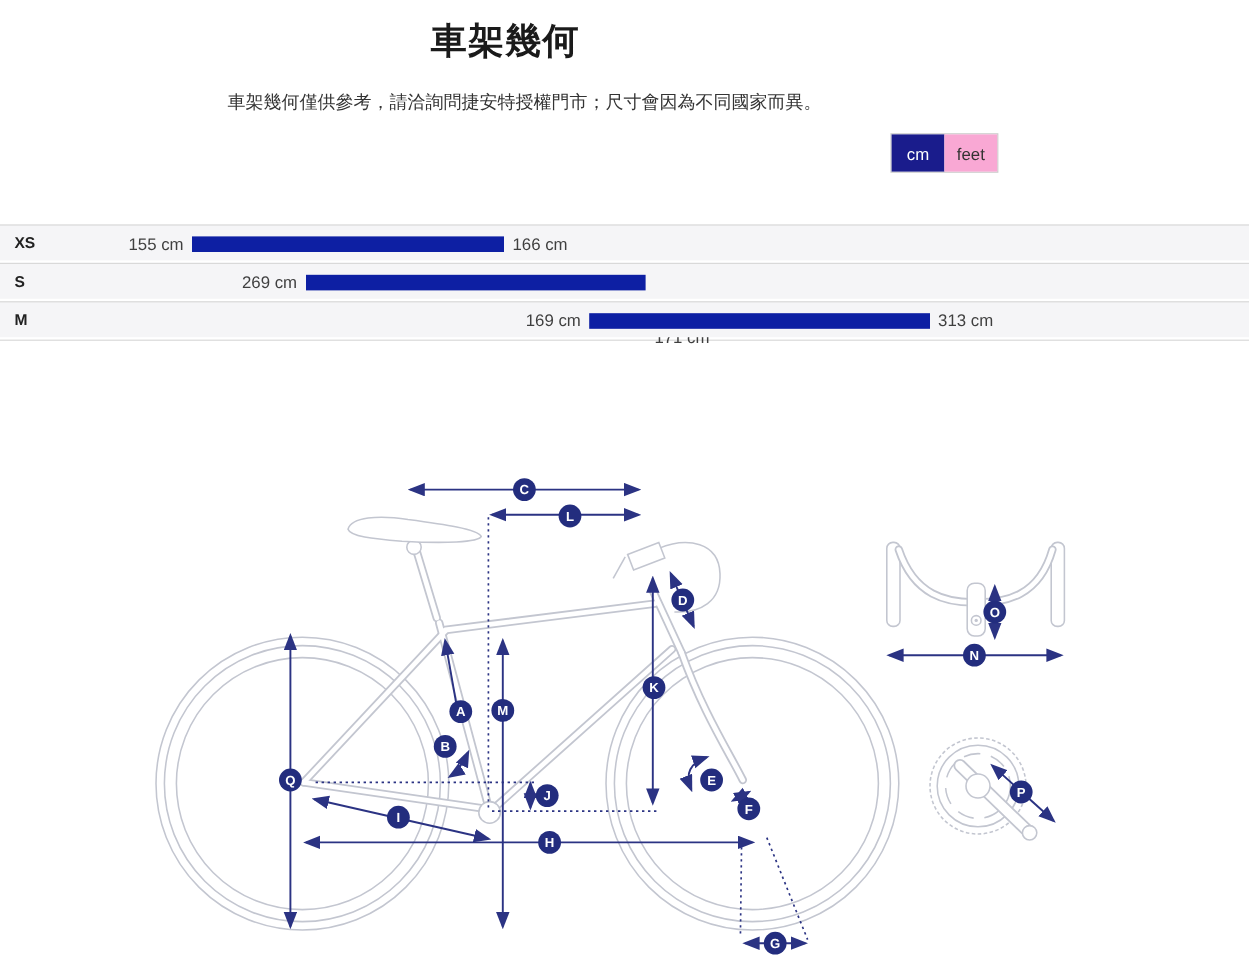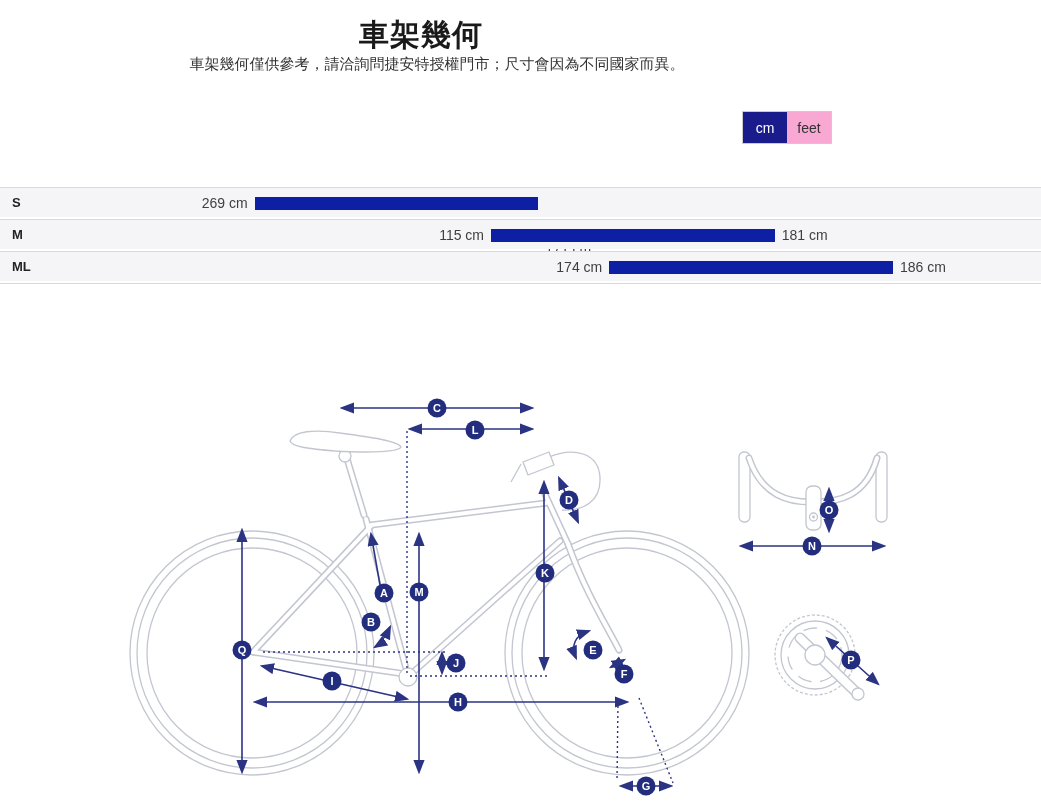--- a/index.html
+++ b/index.html
@@ -16,21 +16,21 @@
     width:1041px;height:802px;background:#ffffff;
     font-family:"Liberation Sans","DejaVu Sans",sans-serif;
     color:#222;position:relative;overflow:hidden;
   }
   .page{position:relative;width:842px;height:802px;}
   h1.title{
     text-align:center;font-size:30px;font-weight:700;color:#1a1a1a;
     padding-top:16px;line-height:38px;letter-spacing:1px;
   }
   p.subtitle{
-    text-align:center;font-size:15px;color:#333;line-height:20px;padding-left:32px;
+    text-align:center;font-size:15px;color:#333;margin-top:22px;line-height:20px;padding-left:32px;
   }
   .unit-toggle{
     position:absolute;top:111px;right:10px;display:flex;
     border:1px solid #cccccc;background:#fff;justify-content:center;
   }
   .unit-toggle button{
     width:44px;height:31px;font-size:14px;border:none;background:#f9a8d4;color:#333;
     cursor:pointer;font-family:inherit;
   }
   .unit-toggle button.on{background:var(--accent);color:#fff;}
@@ -76,36 +76,36 @@
   <h1 class="title">車架幾何</h1>
   <p class="subtitle">車架幾何僅供參考，請洽詢問捷安特授權門市；尺寸會因為不同國家而異。</p>
 
   <div class="unit-toggle">
     <button class="on">cm</button>
     <button>feet</button>
   </div>
 
   <div class="size-table" id="size-table">
       <div class="size-row">
+        <span class="size-label">XS</span>
+        <span class="min-label" style="left: 153px;">155 cm</span>
+        <div class="range-bar" style="left: 160px; width: 260.095px;"></div>
+        <span class="max-label" style="left: 427.095px;">166 cm</span>
+      </div>
+      <div class="size-row">
         <span class="size-label">S</span>
         <span class="min-label" style="left: 247.58px;">269 cm</span>
         <div class="range-bar" style="left: 254.58px; width: 283.74px;"></div>
         <span class="max-label" style="left: 545.32px; margin-top: 46px;">171 cm</span>
       </div>
       <div class="size-row">
         <span class="size-label">M</span>
-        <span class="min-label" style="left: 484.03px;">115 cm</span>
+        <span class="min-label" style="left: 484.03px;">169 cm</span>
         <div class="range-bar" style="left: 491.03px; width: 283.74px;"></div>
-        <span class="max-label" style="left: 781.77px;">181 cm</span>
-      </div>
-      <div class="size-row">
-        <span class="size-label">ML</span>
-        <span class="min-label" style="left: 602.255px;">174 cm</span>
-        <div class="range-bar" style="left: 609.255px; width: 283.74px;"></div>
-        <span class="max-label" style="left: 899.995px;">186 cm</span>
+        <span class="max-label" style="left: 781.77px;">313 cm</span>
       </div>
     </div>
 
   <div class="diagram-wrap">
     <svg width="1041" height="422" viewBox="0 380 1041 422">
       <defs>
         <marker id="ae" markerWidth="9" markerHeight="8" refX="7.5" refY="3.5" orient="auto">
           <path d="M0,0 L9,3.5 L0,7 Z"></path>
         </marker>
         <marker id="as" markerWidth="9" markerHeight="8" refX="7.5" refY="3.5" orient="auto-start-reverse">

